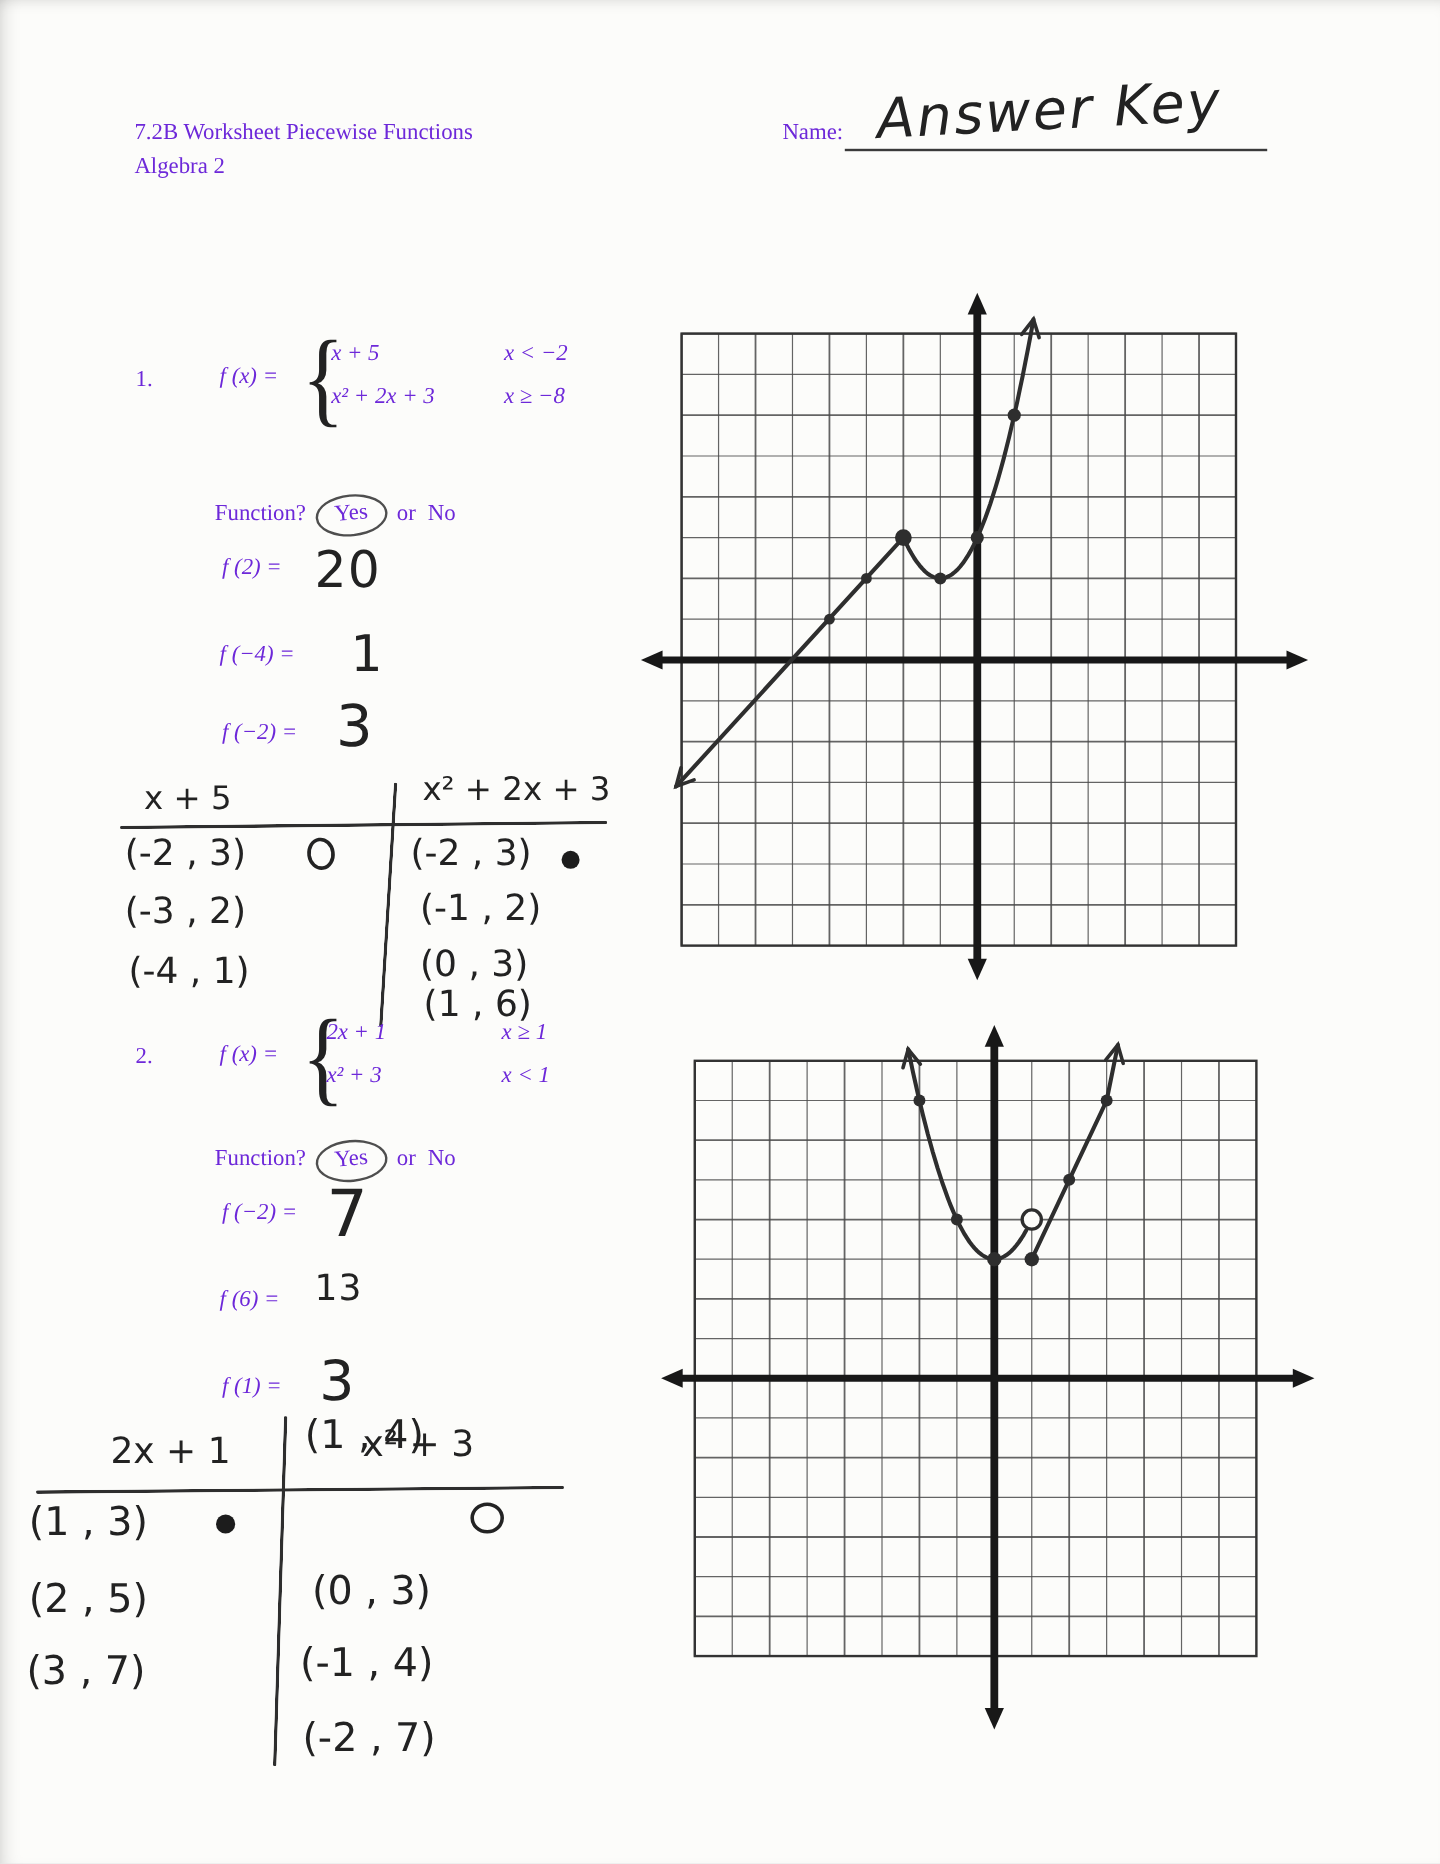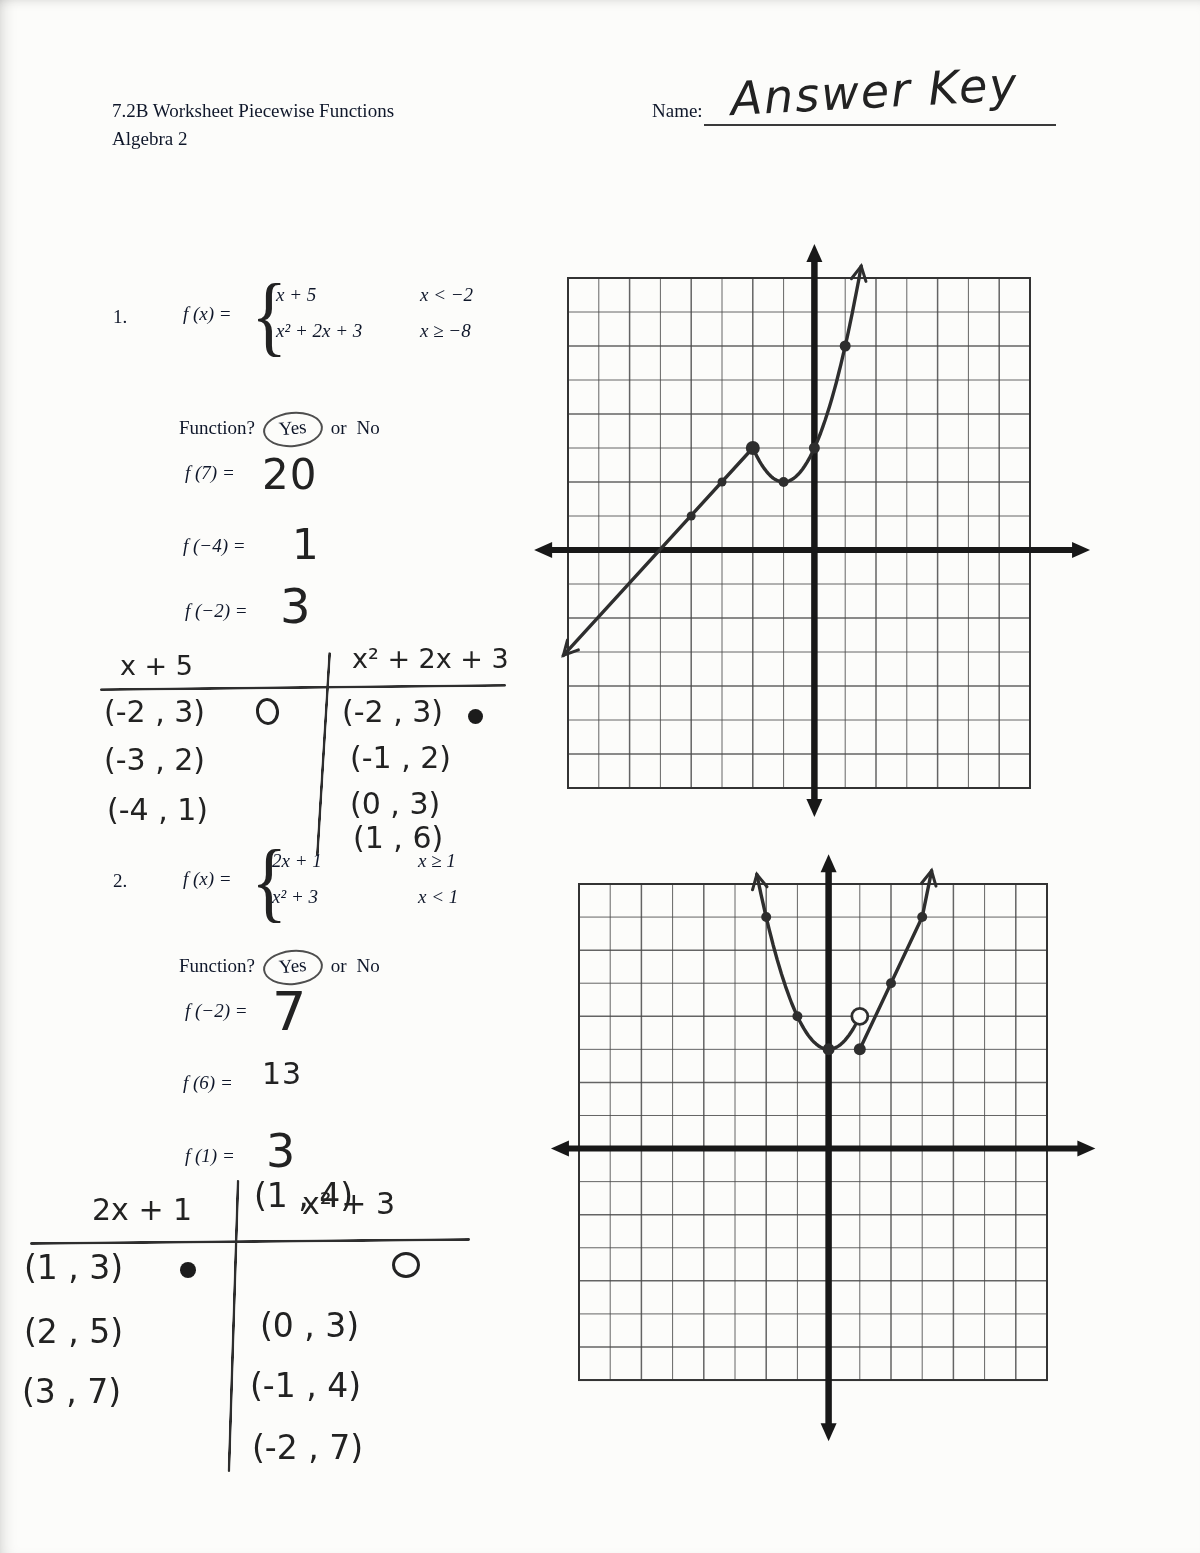--- a/index.html
+++ b/index.html
@@ -1,18 +1,18 @@
 <!DOCTYPE html>
 <html><head>
 <meta charset="utf-8">
 <style>
   html,body{margin:0;padding:0;background:#e8e8e8;}
   #page{position:relative;width:1200px;height:1553px;background:#fcfcfa;margin:0 auto;overflow:hidden;
         box-shadow:inset 12px 0 18px -14px rgba(0,0,0,.25), inset 0 10px 14px -12px rgba(0,0,0,.18);}
-  .print{font-family:"Liberation Serif",serif;font-size:19px;color:#0f172a;position:absolute;white-space:nowrap;}
+  .print{font-family:"Liberation Serif",serif;font-size:19px;color:#6d28d9;position:absolute;white-space:nowrap;}
   .it{font-style:italic;}
   .b{font-weight:bold;}
   .hand{font-family:"DejaVu Sans",sans-serif;color:#222;position:absolute;white-space:nowrap;}
   .answer-key{font-size:46px;font-style:italic;letter-spacing:2px;transform:rotate(-3deg);transform-origin:left bottom;}
   .name-line{position:absolute;height:0;border-bottom:2px solid #3a3a3a;}
   .brace{position:absolute;font-family:"Liberation Serif",serif;font-size:88px;line-height:80px;font-weight:300;color:#222;transform:scaleX(.85);}
   .yes-wrap{display:inline-block;border:2.5px solid #4e4e4e;border-radius:50%;padding:3px 14px 6px 14px;margin-left:8px;margin-right:8px;transform:rotate(-5deg);}
   .fn-gap{margin-left:10px;}
   .ans{letter-spacing:1px;}
   .h-rule{position:absolute;height:0;border-top:3px solid #2e2e2e;border-radius:2px;}
@@ -39,21 +39,21 @@
   <div class="brace" style="left:248px;top:276px">{</div>
   <div class="print it" style="left:276px;top:284px">x + 5</div>
   <div class="print it" style="left:420px;top:284px">x &lt; −2</div>
   <div class="print it" style="left:276px;top:320px">x² + 2x + 3</div>
   <div class="print it" style="left:420px;top:320px">x ≥ −8</div>
 
   <div class="print" style="left:179px;top:412px">
     <span>Function?</span><span class="yes-wrap"><span>Yes</span></span><span>or</span><span class="fn-gap">No</span>
   </div>
 
-  <div class="print it" style="left:185px;top:462px">f (7) =</div>
+  <div class="print it" style="left:185px;top:462px">f (2) =</div>
   <div class="hand ans" style="left:262px;top:450px;font-size:42px">20</div>
   <div class="print it" style="left:183px;top:535px">f (−4) =</div>
   <div class="hand ans" style="left:292px;top:520px;font-size:42px">1</div>
   <div class="print it" style="left:185px;top:600px">f (−2) =</div>
   <div class="hand ans" style="left:280px;top:578px;font-size:48px">3</div>
 
   <div class="hand t1h" style="left:120px;top:650px">x + 5</div>
   <div class="hand t1h" style="left:352px;top:643px">x² + 2x + 3</div>
   <div class="h-rule" style="left:100px;top:686px;width:406px;transform:rotate(-0.6deg)"></div>
   <div class="v-rule" style="left:322px;top:652px;height:204px;transform:rotate(3.5deg)"></div>

